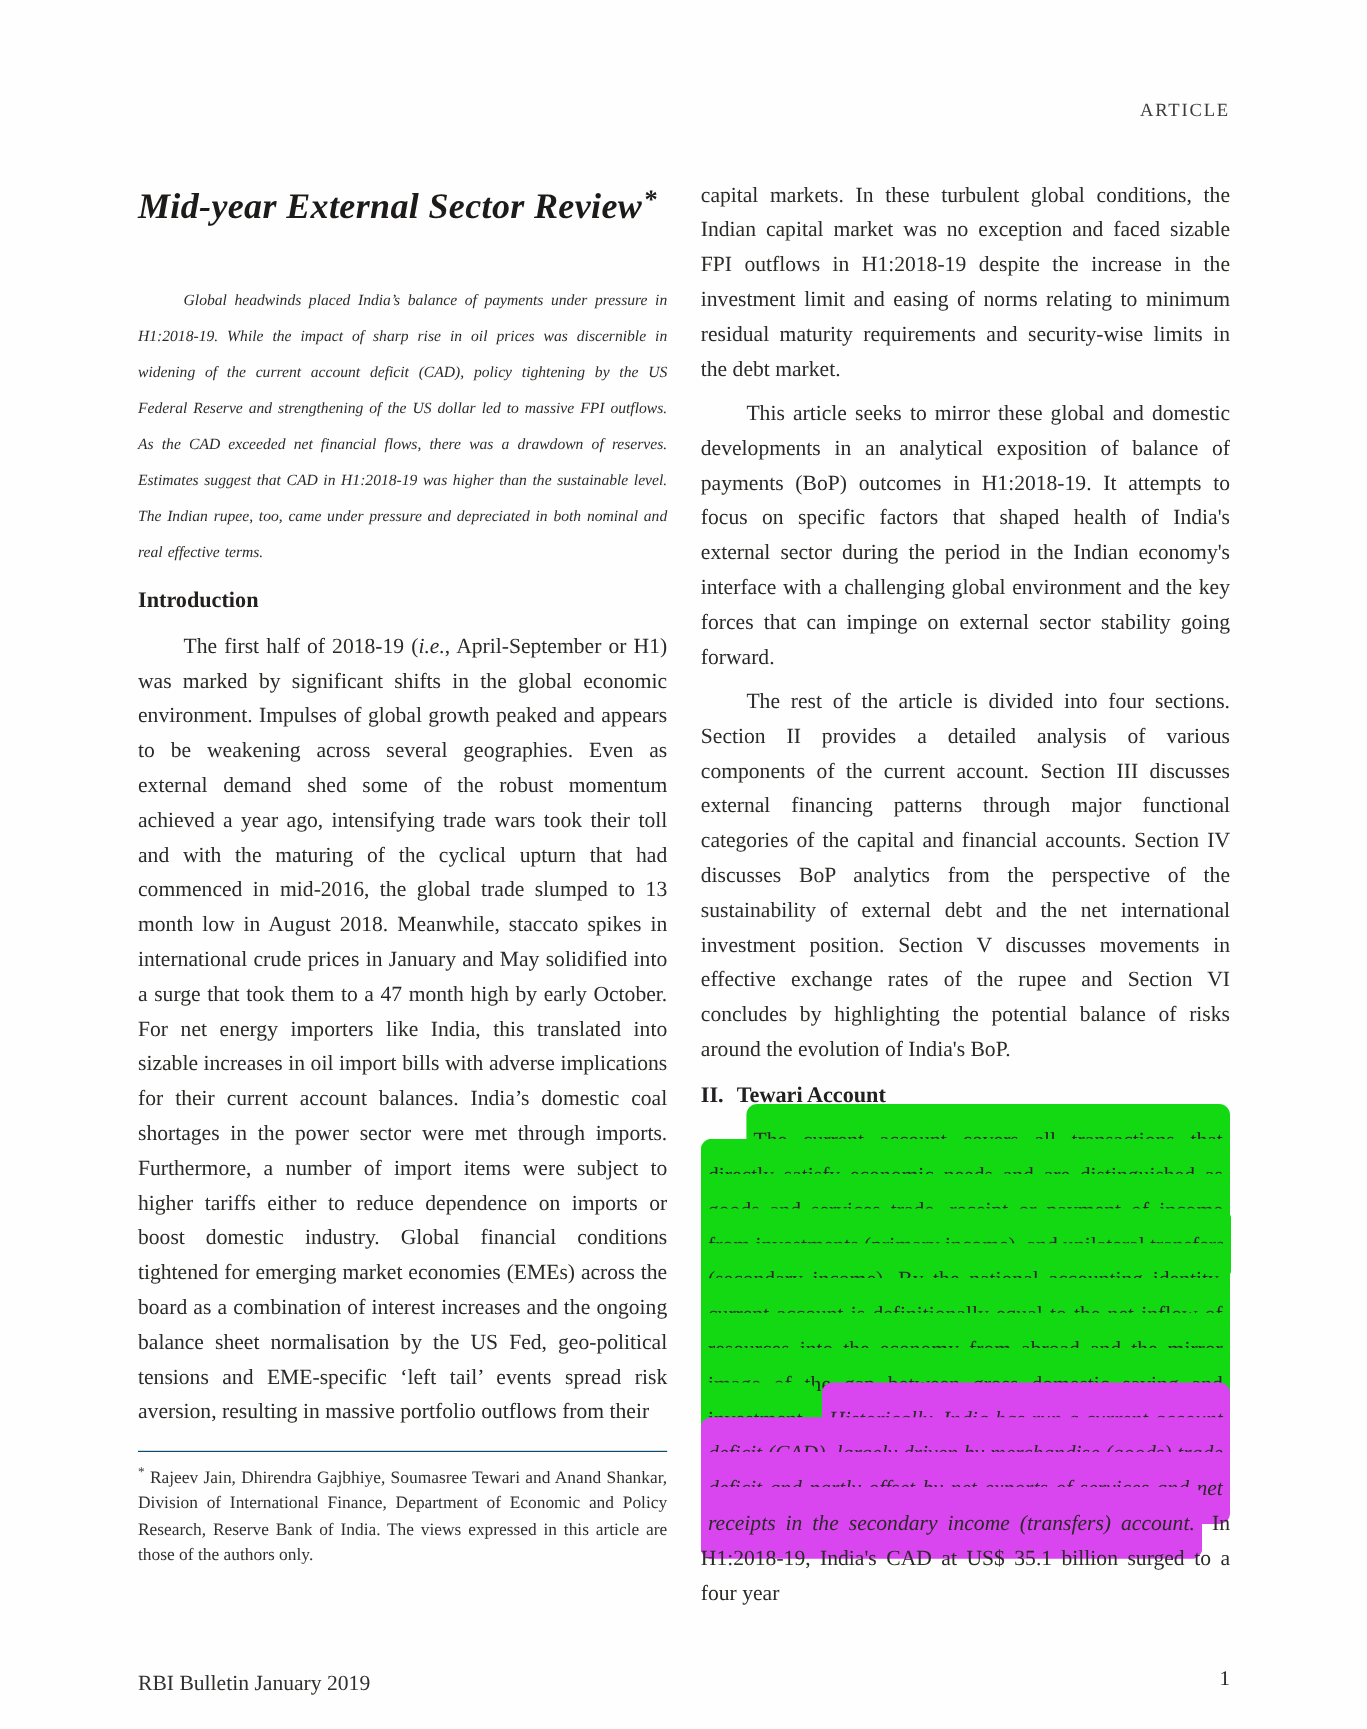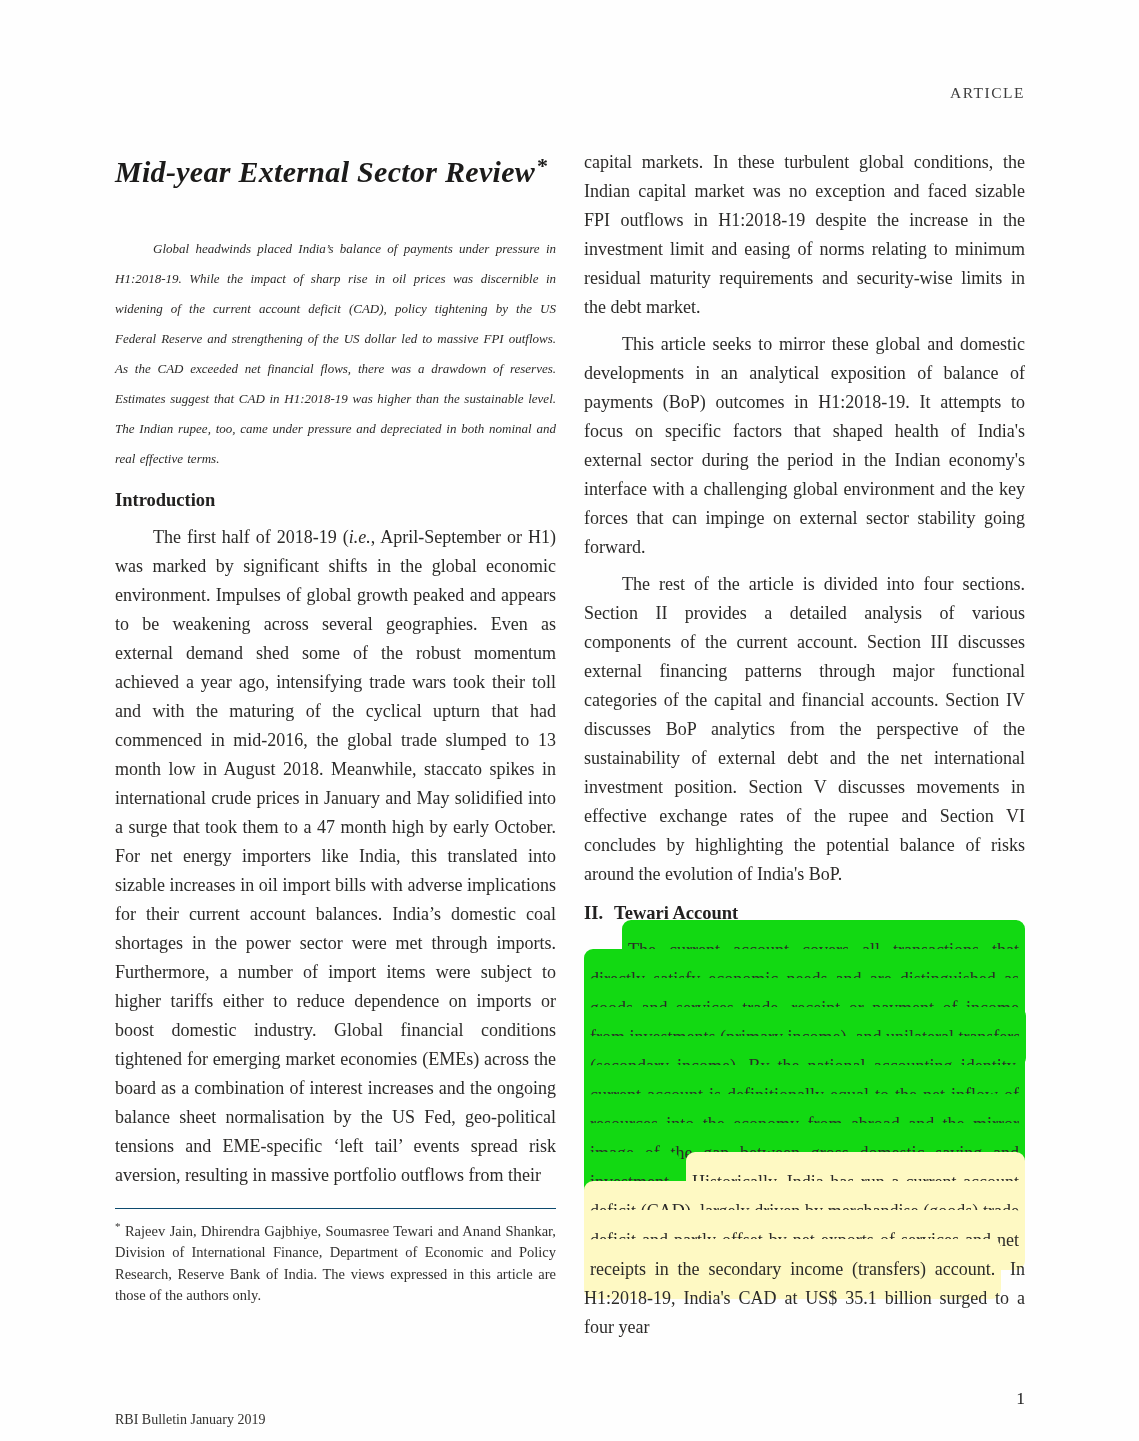--- a/index.html
+++ b/index.html
@@ -89,23 +89,22 @@
     border-radius: 9px;
     padding: 20px 6px;
     -webkit-box-decoration-break: clone;
     box-decoration-break: clone;
   }
 
   .footer-left {
     position: absolute;
     left: 115px;
     top: 1392px;
-    font-size: 14px;
+    font-size: 18px;
     color: #31302e;
-    margin-top: 20px;
   }
   .footer-page {
     position: absolute;
     left: 584px;
     top: 1388px;
     width: 441px;
     text-align: right;
     font-size: 17.5px;
     color: #222;
   }
@@ -139,21 +138,21 @@
     <p class="para no-indent">capital markets. In these turbulent global conditions, the Indian capital market was no exception and faced sizable FPI outflows in H1:2018-19 despite the increase in the investment limit and easing of norms relating to minimum residual maturity requirements and security-wise limits in the debt market.</p>
 
     <p class="para">This article seeks to mirror these global and domestic developments in an analytical exposition of balance of payments (BoP) outcomes in H1:2018-19. It attempts to focus on specific factors that shaped health of India's external sector during the period in the Indian economy's interface with a challenging global environment and the key forces that can impinge on external sector stability going forward.</p>
 
     <p class="para">The rest of the article is divided into four sections. Section II provides a detailed analysis of various components of the current account. Section III discusses external financing patterns through major functional categories of the capital and financial accounts. Section IV discusses BoP analytics from the perspective of the sustainability of external debt and the net international investment position. Section V discusses movements in effective exchange rates of the rupee and Section VI concludes by highlighting the potential balance of risks around the evolution of India's BoP.</p>
 
     <h2 class="section-heading"><span>II.</span><span class="heading-title">Tewari Account</span></h2>
 
     <p class="para">
       <span class="hl" style="background-color: rgb(18, 217, 18);">The current account covers all transactions that directly satisfy economic needs and are distinguished as goods and services trade, receipt or payment of income from investments (primary income), and unilateral transfers (secondary income). By the national accounting identity, current account is definitionally equal to the net inflow of resources into the economy from abroad and the mirror image of the gap between gross domestic saving and investment.</span>
-      <span class="hl" style="background-color: #fef9c3;">Historically, India has run a current account deficit (CAD), largely driven by merchandise (goods) trade deficit and partly offset by net exports of services and net receipts in the secondary income (transfers) account.</span>
+      <span class="hl" style="background-color: #d946ef; font-style: italic;">Historically, India has run a current account deficit (CAD), largely driven by merchandise (goods) trade deficit and partly offset by net exports of services and net receipts in the secondary income (transfers) account.</span>
       <span>In H1:2018-19, India's CAD at US$ 35.1 billion surged to a four year</span>
     </p>
 
   </div>
 
   <div class="footer-left">RBI Bulletin January 2019</div>
 
   <div class="footer-page">1</div>
 
 </div>

